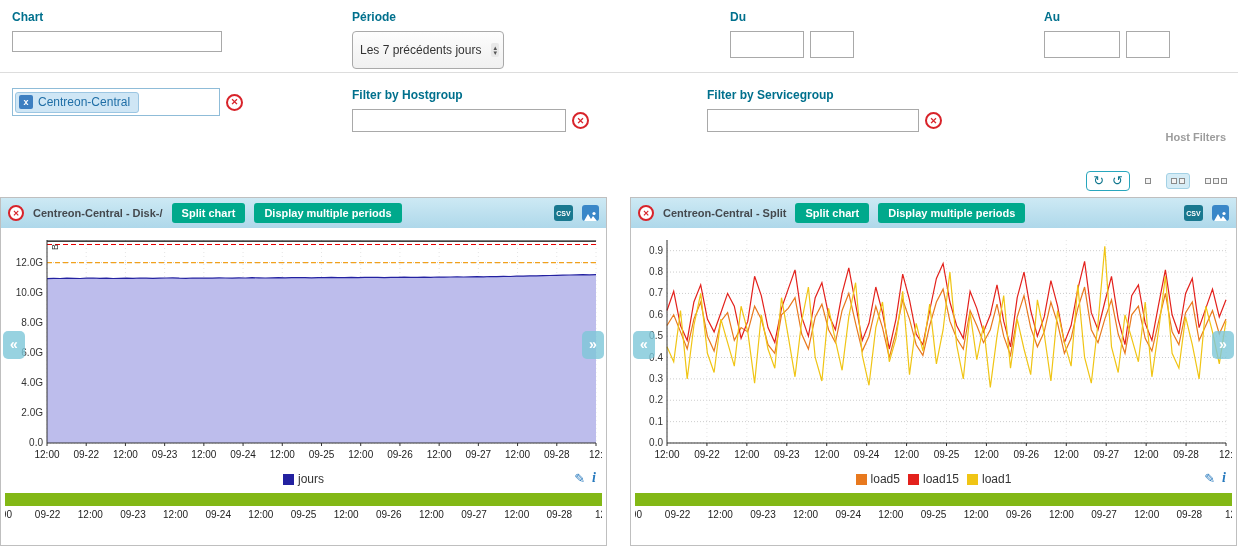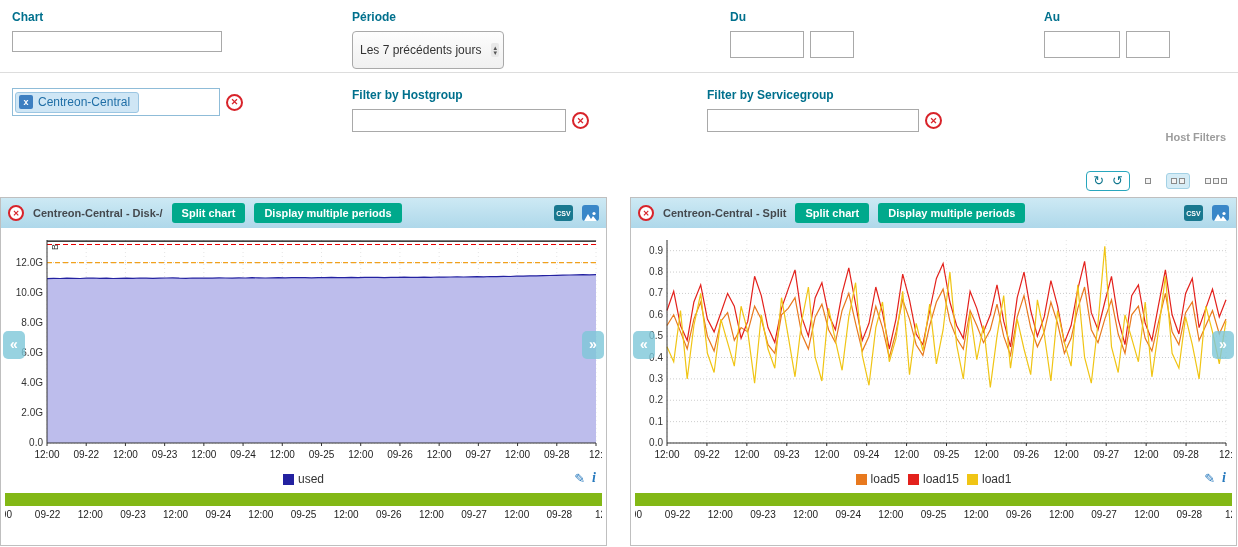--- a/index.html
+++ b/index.html
@@ -239,21 +239,21 @@
           <line x1="46" x2="595" y1="212" y2="212" stroke="#333" stroke-width="1"></line>
           <text x="57" y="19" font-size="9" fill="#333" transform="rotate(-90 57 19)">B</text>
         </svg>
       <div class="nav-arrow left"><span>«</span></div>
       <div class="nav-arrow right"><span>»</span></div>
     </div>
     <div class="legend-row">
       <span id="legend-0" style="display:flex; gap:14px;">
           <span class="legend-item">
             <span class="legend-swatch" style="background: rgb(35, 33, 160);"></span>
-            <span>used</span>
+            <span>jours</span>
           </span>
         </span>
       <span class="legend-tools">
         <span class="pencil-icon">✎</span>
         <span class="info-icon">i</span>
       </span>
     </div>
     <div class="status-bar" id="statusbar-0" style="background: rgb(131, 184, 22);"></div>
     <div class="status-labels" id="statuslabels-0">
         <span style="left: 0%;">:00</span>

